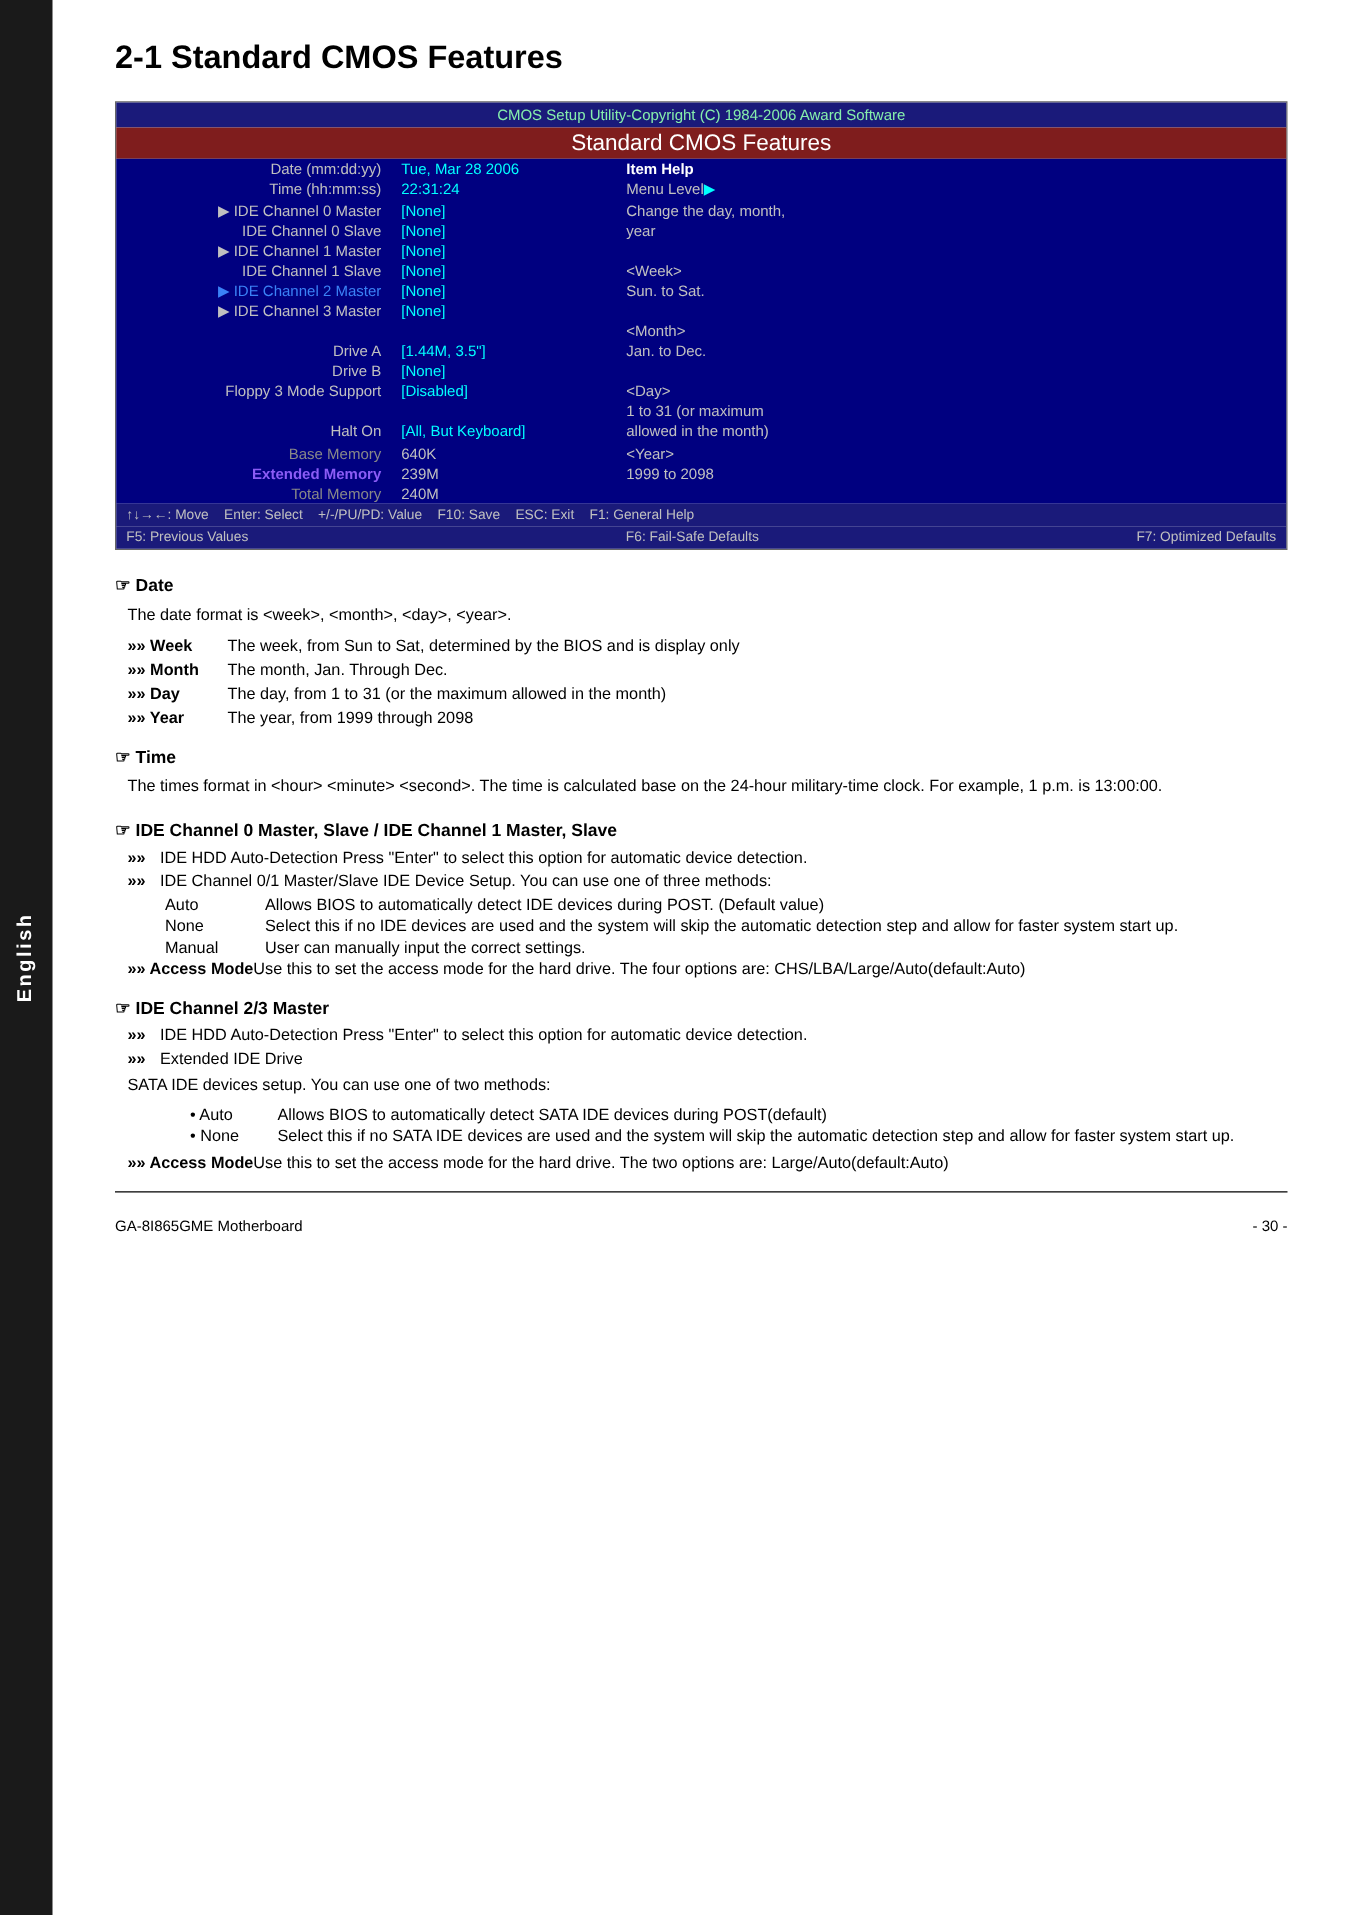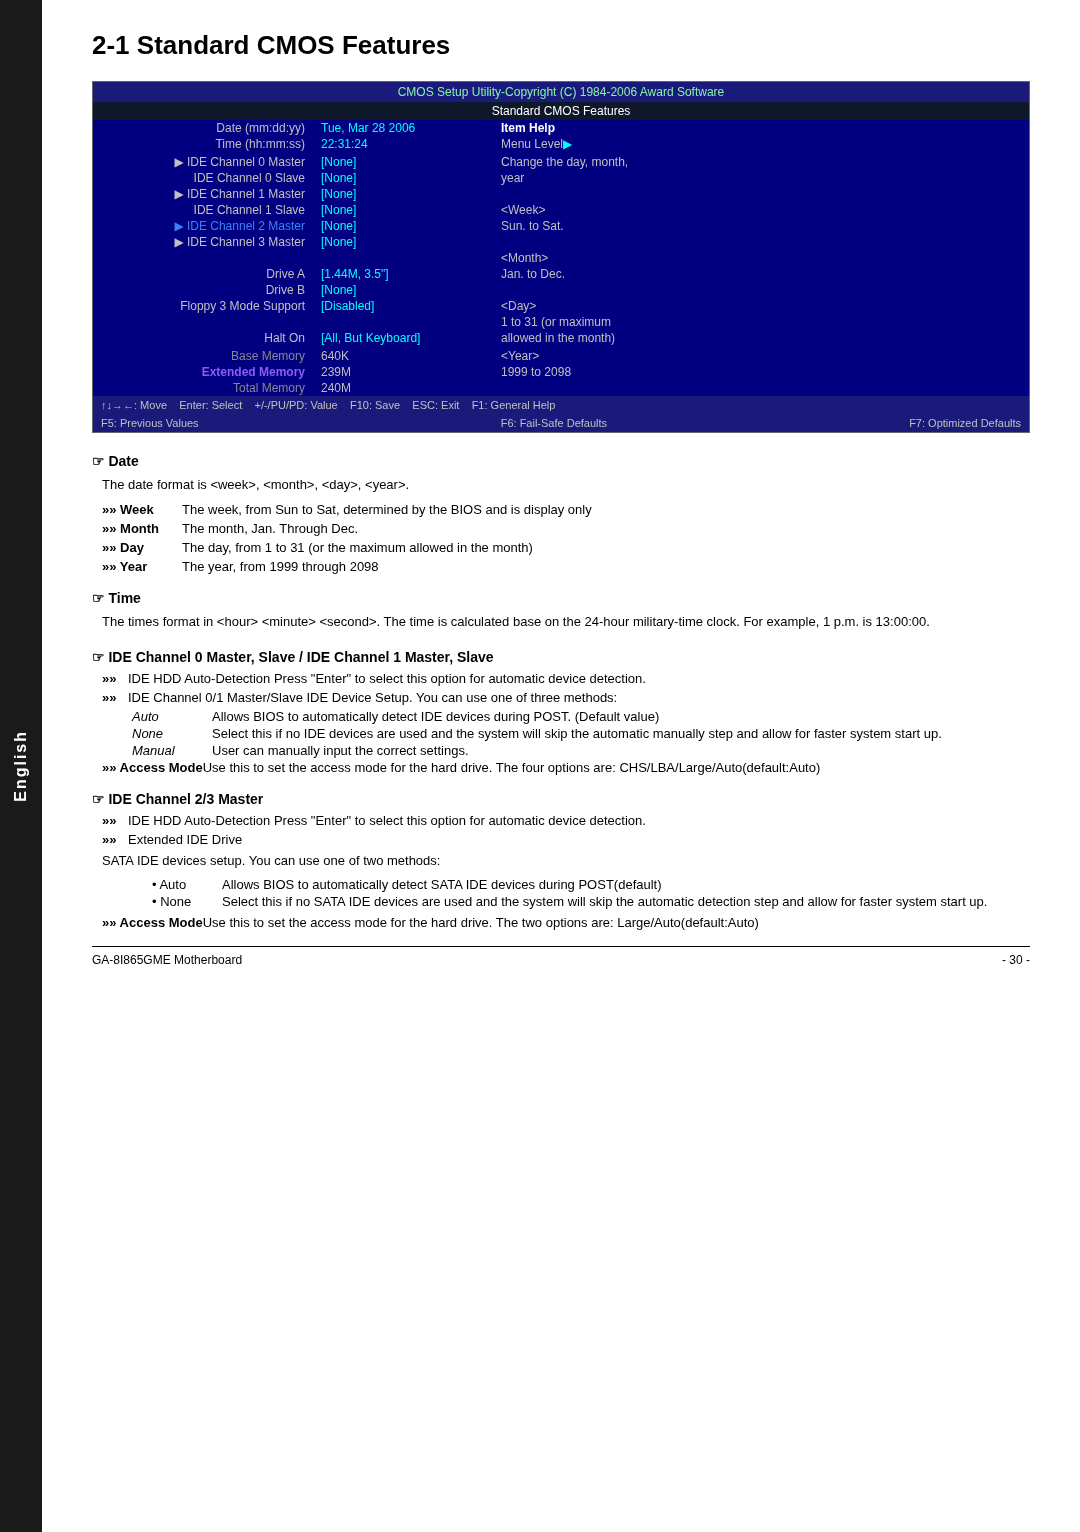--- a/index.html
+++ b/index.html
@@ -54,25 +54,25 @@
       font-size: 12px;
     }
     .bios-header {
       background: #1a1a7a;
       color: #86efac;
       text-align: center;
       padding: 3px 0;
       font-size: 12px;
     }
     .bios-header-sub {
-      background: #0f172a;
+      background: #7f1d1d;
       color: #fff;
       text-align: center;
       padding: 2px 0;
-      font-size: 12px;
+      font-size: 18px;
     }
     .bios-table {
       width: 100%;
       border-collapse: collapse;
       background: #000080;
       color: #c0c0c0;
     }
     .bios-table td {
       padding: 1px 8px;
       vertical-align: top;
@@ -119,21 +119,20 @@
       font-size: 13px;
     }
     .sub-bullet {
       display: flex;
       margin-left: 40px;
       margin-bottom: 2px;
     }
     .sub-bullet-label {
       min-width: 80px;
       font-size: 13px;
-      font-style: italic;
     }
     .sub-bullet-text {
       flex: 1;
       font-size: 13px;
     }
     .dot-bullet {
       display: flex;
       margin-left: 60px;
       margin-bottom: 2px;
     }
@@ -150,21 +149,21 @@
       margin-bottom: 6px;
       font-size: 13px;
       line-height: 1.6;
     }
 
     
     .page-footer {
       display: flex;
       justify-content: space-between;
       border-top: 1px solid #000;
-      padding-top: 6px;
+      padding-top: 20px;
       margin-top: 10px;
       font-size: 12px;
     }
   </style>
 </head>
 <body>
 
 <div class="sidebar">
   <span class="sidebar-text">English</span>
 </div>
@@ -335,21 +334,21 @@
     <div class="bullet-item">
       <span class="bullet-label" style="min-width:26px;">»»</span>
       <span class="bullet-text">IDE Channel 0/1 Master/Slave IDE Device Setup.  You can use one of three methods:</span>
     </div>
     <div class="sub-bullet">
       <span class="sub-bullet-label">Auto</span>
       <span class="sub-bullet-text">Allows BIOS to automatically detect IDE devices during POST. (Default value)</span>
     </div>
     <div class="sub-bullet">
       <span class="sub-bullet-label">None</span>
-      <span class="sub-bullet-text">Select this if no IDE devices are used and the system will skip the automatic manually step and allow for faster system start up.</span>
+      <span class="sub-bullet-text">Select this if no IDE devices are used and the system will skip the automatic detection step and allow for faster system start up.</span>
     </div>
     <div class="sub-bullet">
       <span class="sub-bullet-label">Manual</span>
       <span class="sub-bullet-text">User can manually input the correct settings.</span>
     </div>
     <div class="bullet-item">
       <span class="bullet-label" style="min-width:100px;">»» Access Mode</span>
       <span class="bullet-text">Use this to set the access mode for the hard drive. The four options are: CHS/LBA/Large/Auto(default:Auto)</span>
     </div>
   </div>

